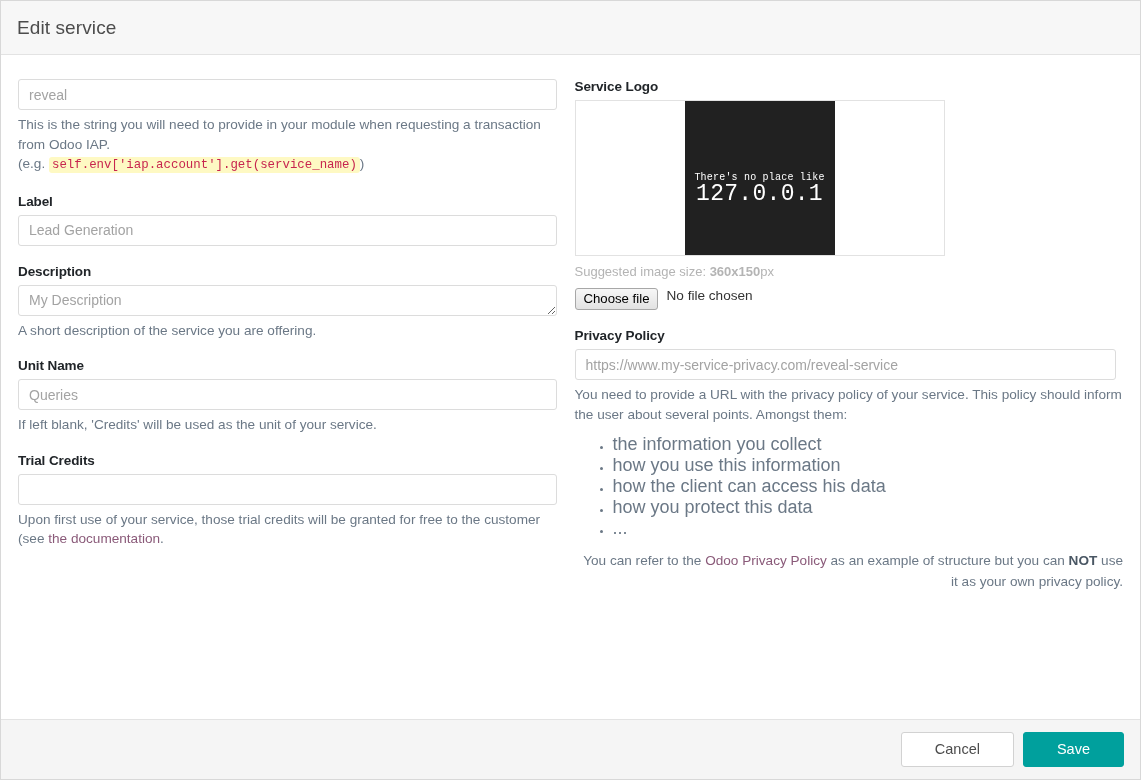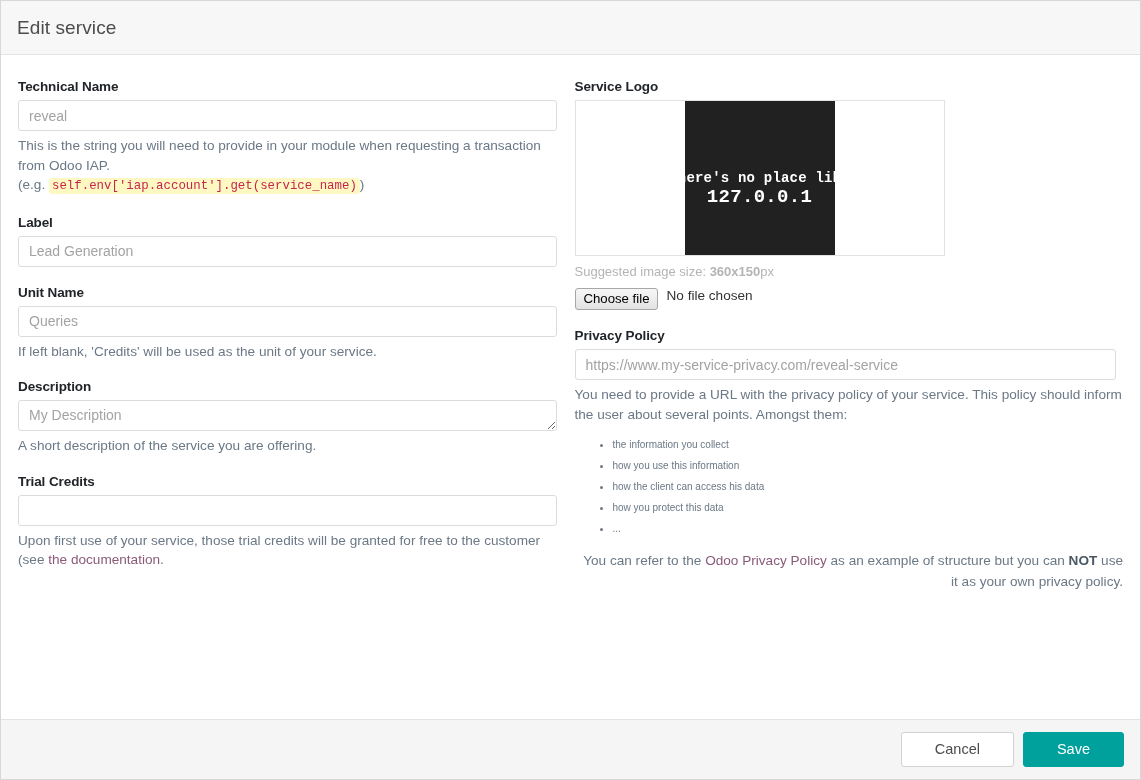--- a/index.html
+++ b/index.html
@@ -118,30 +118,30 @@
     height: 156px;
     background: #212121;
     display: flex;
     flex-direction: column;
     align-items: center;
     justify-content: center;
     color: #ffffff;
     font-family: "Liberation Mono", "DejaVu Sans Mono", monospace;
   }
   .logo-line1 {
-    font-size: 14px;
-    font-weight: bold;
+    font-size: 10px;
+    font-weight: normal;
     letter-spacing: .2px;
     margin-bottom: 1px;
     white-space: nowrap;
     margin-top: 21px;
   }
   .logo-line2 {
-    font-size: 19px;
-    font-weight: bold;
+    font-size: 23px;
+    font-weight: normal;
     letter-spacing: .3px;
     line-height: 21px;
     white-space: nowrap;
   }
   .suggested-size {
     font-size: 13px;
     color: #b4b4b4;
     margin-top: 8px;
     margin-bottom: 9px;
   }
@@ -169,21 +169,21 @@
     font-size: 13.6px;
     color: #333333;
   }
   
   ul.policy-points {
     margin: 10px 0 12px 0;
     padding-left: 38px;
     list-style: disc;
   }
   ul.policy-points li {
-    font-size: 10px;
+    font-size: 18px;
     line-height: 21px;
     color: #6b7886;
     margin-bottom: 0;
   }
   ul.policy-points li::marker { color: #6b7886; font-size: 11px; }
 
   .para {
     font-size: 13.6px;
     line-height: 20.5px;
     color: #6b7886;
@@ -228,46 +228,45 @@
 
   <div class="dialog-header">
     <div class="dialog-title">Edit service</div>
   </div>
 
   <div class="dialog-body">
 
     <div class="col col-left">
 
       <div class="form-group">
-        <label class="field-label">Technical Name</label>
         <input class="text-input" type="text" placeholder="reveal" style="">
         <div class="help-text">
           <span>This is the string you will need to provide in your module when requesting a transaction from Odoo IAP.</span>
           <div>
             <span>(e.g.</span>
             <code class="inline-code">self.env['iap.account'].get(service_name)</code><span>)</span>
           </div>
         </div>
       </div>
 
       <div class="form-group">
         <label class="field-label">Label</label>
         <input class="text-input" type="text" placeholder="Lead Generation" style="">
       </div>
 
       <div class="form-group">
+        <label class="field-label">Description</label>
+        <textarea class="text-area" rows="1" placeholder="My Description" style=""></textarea>
+        <div class="help-text">A short description of the service you are offering.</div>
+      </div>
+
+      <div class="form-group">
         <label class="field-label">Unit Name</label>
         <input class="text-input" type="text" placeholder="Queries" style="">
         <div class="help-text">If left blank, 'Credits' will be used as the unit of your service.</div>
-      </div>
-
-      <div class="form-group">
-        <label class="field-label">Description</label>
-        <textarea class="text-area" rows="1" placeholder="My Description" style=""></textarea>
-        <div class="help-text">A short description of the service you are offering.</div>
       </div>
 
       <div class="form-group">
         <label class="field-label">Trial Credits</label>
         <input class="text-input" type="text" placeholder="" style="">
         <div class="help-text"><span>Upon first use of your service, those trial credits will be granted for free to the customer (see </span><a href="#" class="link">the documentation</a><span>.</span></div>
       </div>
 
     </div>
 

